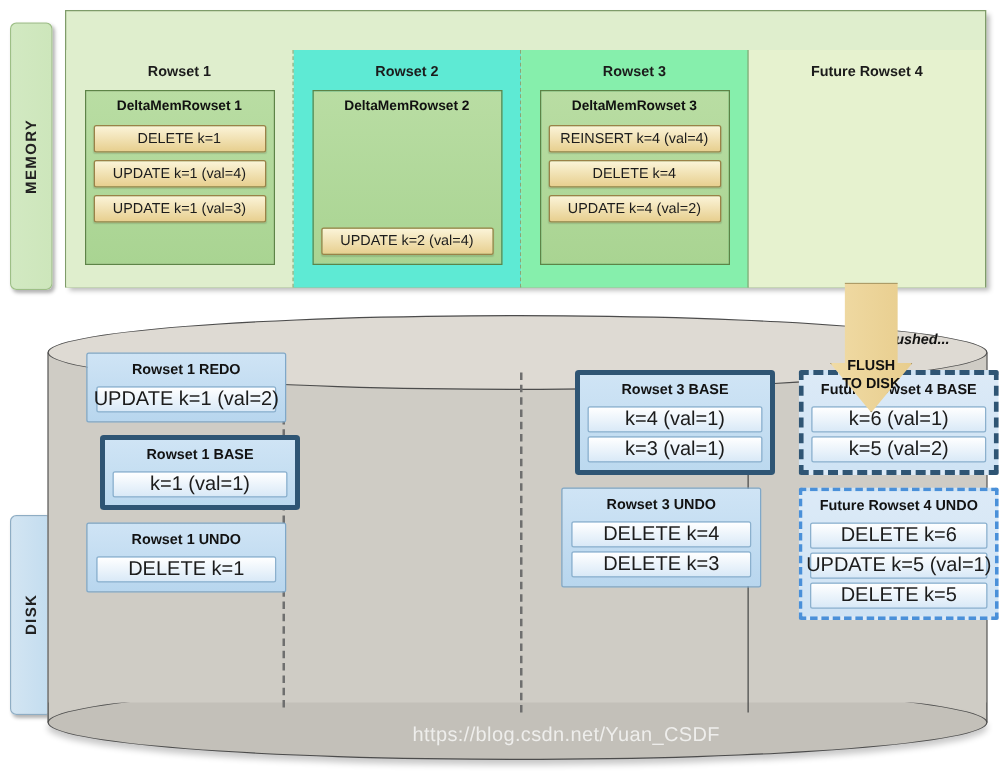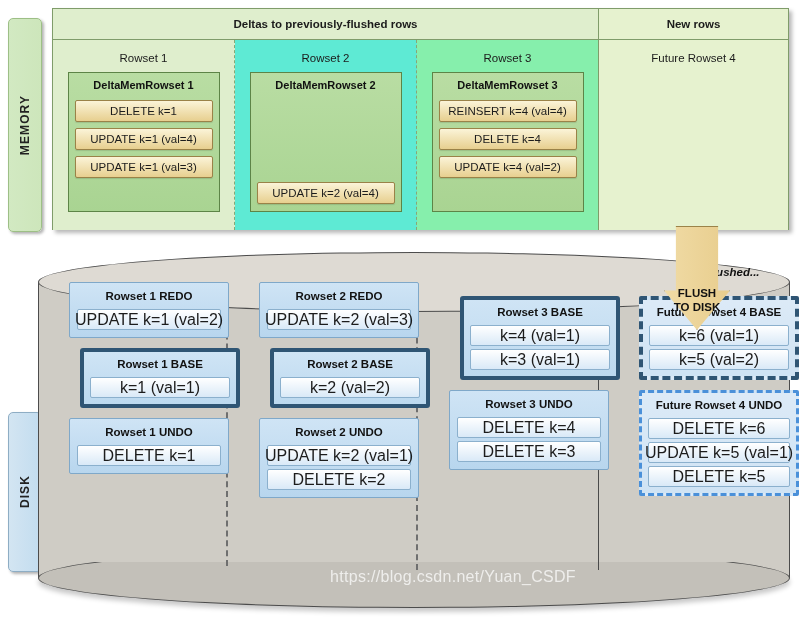--- a/index.html
+++ b/index.html
@@ -69,21 +69,21 @@
     box-sizing:border-box;
     display:flex;flex-direction:column;align-items:center;
     padding-top:5px;
   }
   .mem-col.c1{width:182px;background:#dfeecd;border-right:1px dashed #8aa775;}
   .mem-col.c2{width:182px;background:#5eead4;border-right:1px dashed #8aa775;}
   .mem-col.c3{width:182px;background:#86efac;border-right:1px solid #7f9c6a;}
   .mem-col.c4{width:189px;background:#e6f2cf;}
 
   .mem-col-title{
-    font-weight:normal;font-size:11.5px;color:#1b1b1b;
+    font-weight:bold;font-size:11.5px;color:#1b1b1b;
     height:27px;line-height:27px;
   }
   .dmr-box{
     width:152px;height:140px;
     background:linear-gradient(to bottom,#b9dda3,#a9d492);
     border:1px solid #5d8447;
     box-sizing:border-box;
     display:flex;flex-direction:column;align-items:center;
     padding:5px 7px 7px 7px;
   }
@@ -213,45 +213,41 @@
   .rec:last-child{margin-bottom:0;}
 
   #tobeflushed{
     position:absolute;left:592px;top:-16px;width:178px;
     text-align:center;
     font-style:italic;font-weight:bold;font-size:11.5px;color:#111;
     z-index:5;
   }
 
   #watermark{
-    position:absolute;left:0;top:568px;width:636px;
+    position:absolute;left:0;top:580px;width:636px;
     text-align:center;
     font-size:16px;
     color:rgba(255,255,255,.72);
     letter-spacing:.3px;
     z-index:9;
     pointer-events:none;
     padding-left:270px;
     box-sizing:border-box;
   }
 </style>
 </head>
 <body>
 
 <div id="stage">
 
   <div class="side-label" id="memory-label">
     <span>MEMORY</span>
   </div>
 
   <div id="memory-panel">
-    <div class="mem-headrow">
-      <div class="mem-head deltas">Deltas to previously-flushed rows</div>
-      <div class="mem-head newrows">New rows</div>
-    </div>
 
     <div class="mem-cols">
 
       <div class="mem-col c1">
         <div class="mem-col-title">Rowset 1</div>
         <div class="dmr-box">
           <div class="dmr-title">DeltaMemRowset 1</div>
           <div class="op">DELETE k=1</div>
           <div class="op">UPDATE k=1 (val=4)</div>
           <div class="op">UPDATE k=1 (val=3)</div>
@@ -320,35 +316,20 @@
         <div class="grp base">
           <div class="grp-title">Rowset 1 BASE</div>
           <div class="rec">k=1 (val=1)</div>
         </div>
         <div class="grp">
           <div class="grp-title">Rowset 1 UNDO</div>
           <div class="rec">DELETE k=1</div>
         </div>
       </div>
 
-      <div class="disk-col d2">
-        <div class="grp">
-          <div class="grp-title">Rowset 2 REDO</div>
-          <div class="rec">UPDATE k=2 (val=3)</div>
-        </div>
-        <div class="grp base">
-          <div class="grp-title">Rowset 2 BASE</div>
-          <div class="rec">k=2 (val=2)</div>
-        </div>
-        <div class="grp">
-          <div class="grp-title">Rowset 2 UNDO</div>
-          <div class="rec">UPDATE k=2 (val=1)</div>
-          <div class="rec">DELETE k=2</div>
-        </div>
-      </div>
 
       <div class="disk-col d3" style="padding-top:14px;">
         <div class="grp base">
           <div class="grp-title">Rowset 3 BASE</div>
           <div class="rec">k=4 (val=1)</div>
           <div class="rec">k=3 (val=1)</div>
         </div>
         <div class="grp">
           <div class="grp-title">Rowset 3 UNDO</div>
           <div class="rec">DELETE k=4</div>

